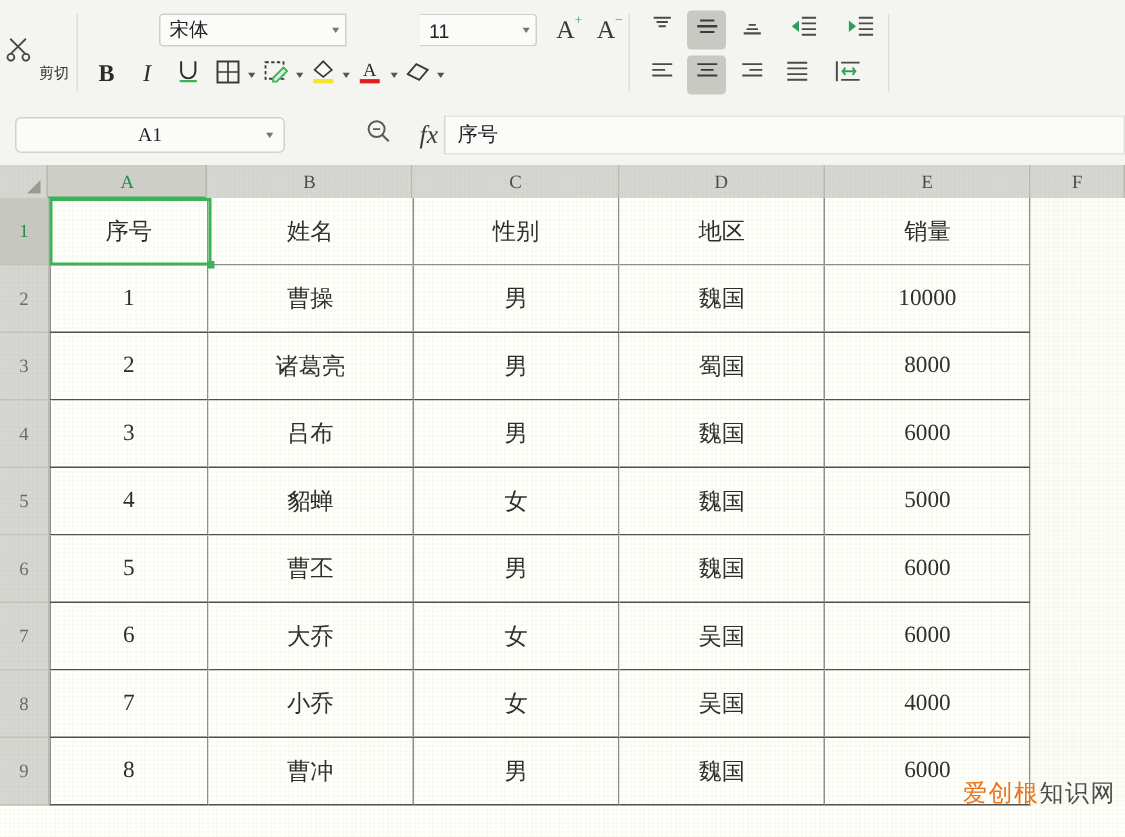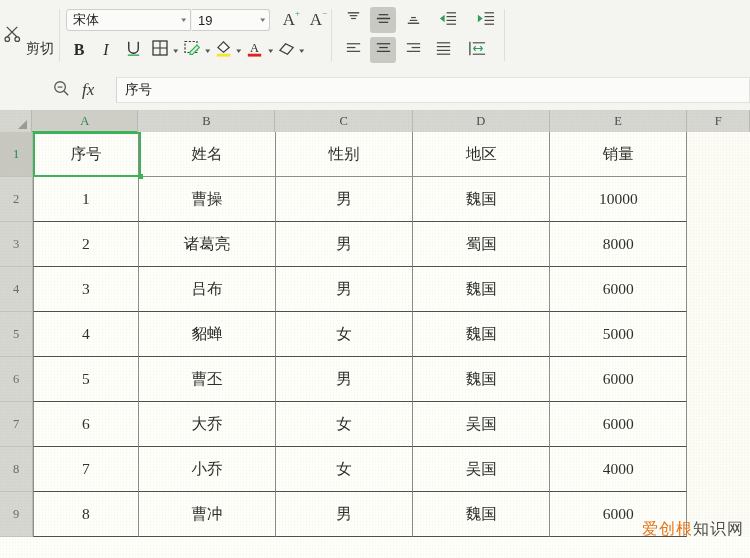--- a/index.html
+++ b/index.html
@@ -35,21 +35,21 @@
     font-size: 12.5px; color: #333; white-space: nowrap;
   }
   .big-btn.wide { width: 86px; }
 
   
   .small-stack { display: flex; flex-direction: column; justify-content: center; height: 66px; gap: 3px; }
   .sm-btn {
     display: flex; align-items: center; gap: 4px;
     height: 28px; padding: 0 3px; cursor: pointer;
   }
-  .sm-btn .lbl { font-size: 14px; color: #333; white-space: nowrap; margin-top: 28px; }
+  .sm-btn .lbl { font-size: 10px; color: #333; white-space: nowrap; margin-top: 28px; }
 
   .caret {
     font-size: 7px; color: #555; line-height: 1;
     transform: scaleX(1.4);
   }
 
   
   .icon-btn {
     width: 26px; height: 26px;
     display: flex; align-items: center; justify-content: center;
@@ -62,20 +62,21 @@
   .rowpair { display: flex; flex-direction: column; justify-content: center; height: 66px; gap: 4px; }
   .rowline { display: flex; align-items: center; gap: 1px; }
 
   
   .combo {
     height: 22px; background: #fbfbf9;
     border: 1px solid #cfcfc9;
     display: flex; align-items: center;
     padding: 0 4px 0 6px; position: relative;
     cursor: text;
+    margin-left: 48px;
   }
   .combo .val { font-size: 13px; color: #222; flex: 1; }
   .combo .dd { font-size: 7px; color: #777; transform: scaleX(1.4); }
   #font-name-combo { width: 125px; border-radius: 3px 0 0 3px; }
   #font-size-combo { width: 78px; border-left: none; border-radius: 0 3px 3px 0; }
 
   .AplusMinus { font-size: 17px; color: #3a3a3a; font-family: "Liberation Serif", serif; position: relative; }
   .AplusMinus sup { font-size: 9px; color: #2e9e5b; position: absolute; top: -2px; right: -5px; }
 
   
@@ -89,21 +90,21 @@
   #name-box {
     width: 180px; height: 24px;
     background: #fbfbf9; border: 1px solid #d2d2cc; border-radius: 4px;
     display: flex; align-items: center; justify-content: center;
     position: relative; cursor: text;
   }
   #name-box .val { font-size: 13px; color: #222; font-family: "Liberation Serif", serif; }
   #name-box .dd { position: absolute; right: 7px; font-size: 7px; color: #777; transform: scaleX(1.4); }
   .fb-icon {
     width: 30px; height: 26px;
-    display: flex; align-items: center; justify-content: flex-start; cursor: pointer;
+    display: flex; align-items: center; justify-content: flex-end; cursor: pointer;
   }
   #formula-input {
     flex: 1; height: 26px; margin-left: 4px; margin-right: 0;
     background: #fbfbf9; border: 1px solid #e2e2dc; border-left: 1px solid #d6d6d0;
     display: flex; align-items: center; padding-left: 8px;
     font-size: 13.5px; color: #222; cursor: text;
   }
 
   
   #grid-wrap { position: relative; width: 750px; height: 448px; background: #fffffc; overflow: hidden; }
@@ -240,21 +241,21 @@
   <div class="tb-sep"></div>
 
   <div class="tb-group">
     <div class="rowpair">
       <div class="rowline" style="padding-left:4px;">
         <div class="combo" id="font-name-combo">
           <span class="val">宋体</span>
           <span class="dd">▾</span>
         </div>
         <div class="combo" id="font-size-combo">
-          <span class="val">19</span>
+          <span class="val">11</span>
           <span class="dd">▾</span>
         </div>
         <div class="icon-btn" style="margin-left:5px;">
           <span class="AplusMinus">A<sup>+</sup></span>
         </div>
         <div class="icon-btn">
           <span class="AplusMinus">A<sup>−</sup></span>
         </div>
       </div>
       <div class="rowline" style="padding-left:4px;">
@@ -426,20 +427,24 @@
         </div>
       </div>
     </div>
   </div>
 
   <div class="tb-sep"></div>
 
 </div>
 
 <div id="formula-bar">
+  <div id="name-box">
+    <span class="val">A1</span>
+    <span class="dd">▾</span>
+  </div>
   <div style="width:42px;"></div>
   <div class="fb-icon">
     <span>
       <svg width="19" height="19" viewBox="0 0 20 20">
         <circle cx="8.5" cy="8.5" r="5.6" fill="none" stroke="#5a5a5a" stroke-width="1.4"></circle>
         <line x1="6" y1="8.5" x2="11" y2="8.5" stroke="#5a5a5a" stroke-width="1.3"></line>
         <line x1="12.6" y1="12.6" x2="17" y2="17" stroke="#5a5a5a" stroke-width="1.5"></line>
       </svg>
     </span>
   </div>

